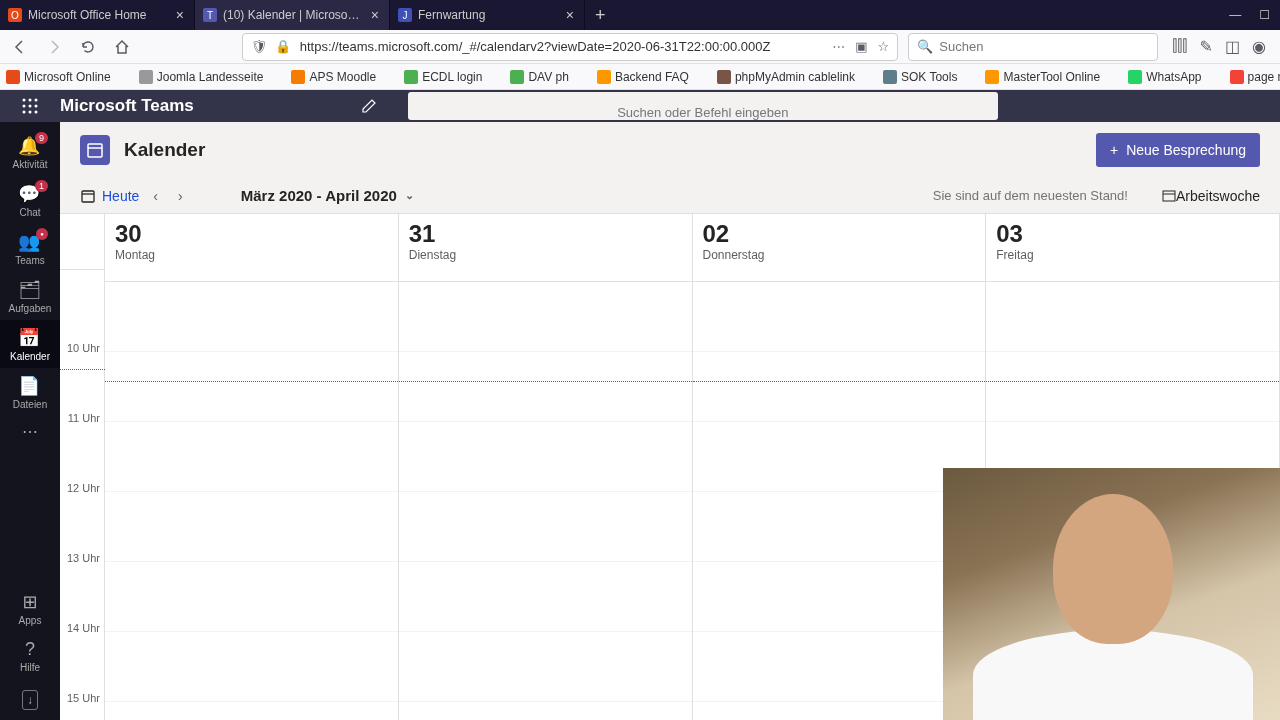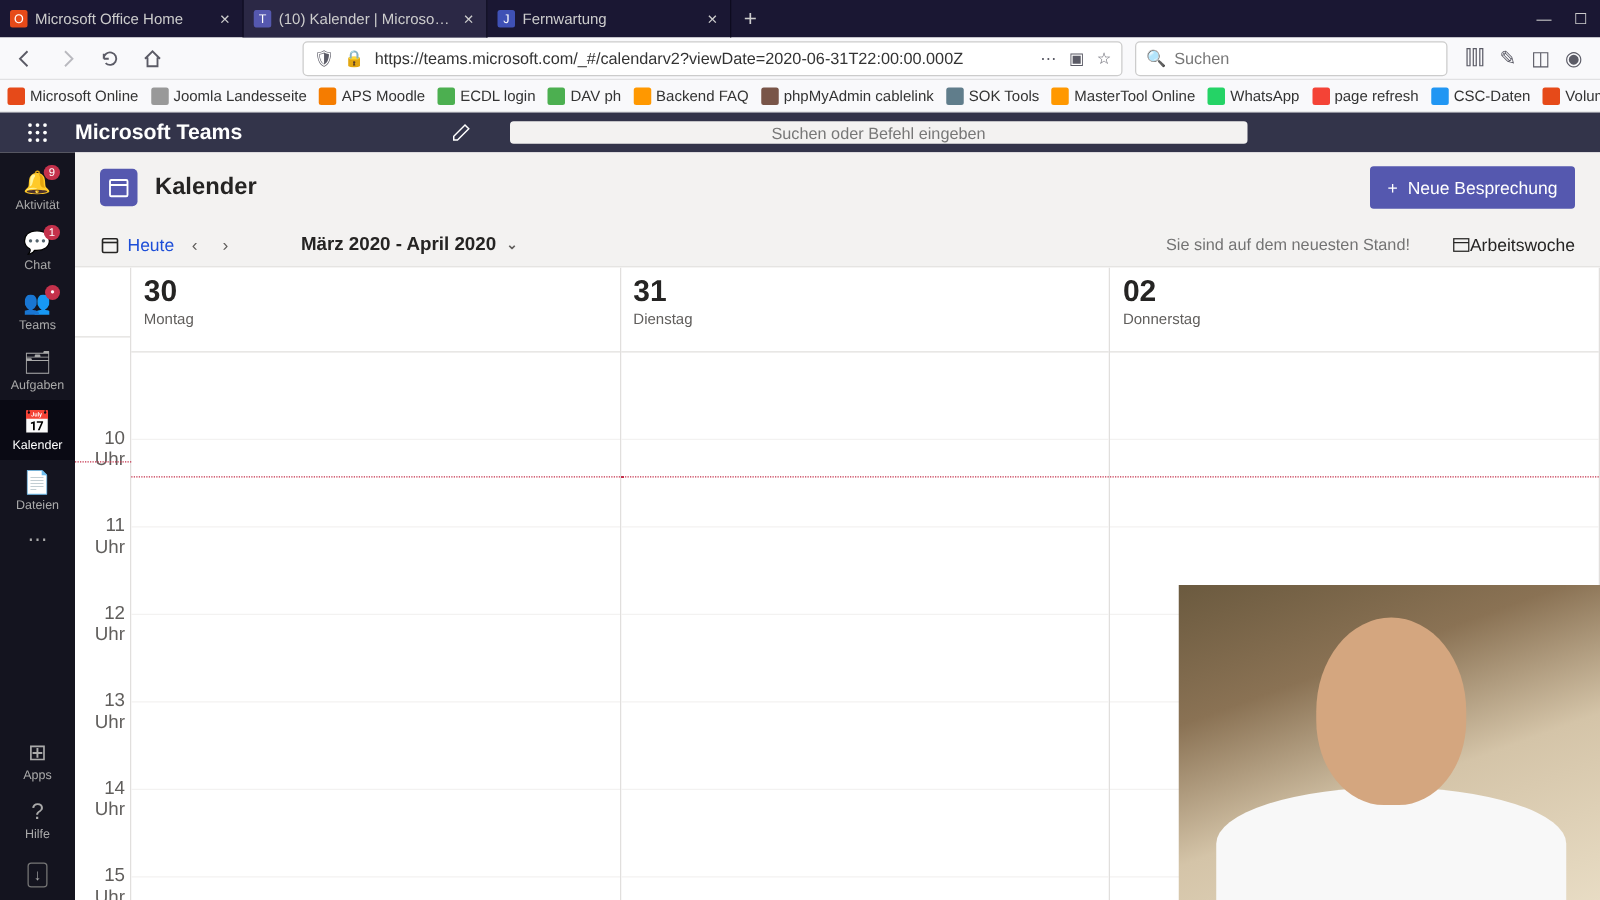--- a/index.html
+++ b/index.html
@@ -15,30 +15,30 @@
 .tab-add { color: #ccc; font-size: 18px; padding: 0 10px; cursor: pointer; }
 .win-controls { margin-left: auto; display: flex; gap: 18px; padding-right: 10px; color: #ccc; font-size: 12px; }
 
 .navbar { height: 34px; background: #f9f9fb; display: flex; align-items: center; padding: 0 6px; gap: 6px; border-bottom: 1px solid #e1e1e3; }
 .nav-btn { width: 28px; height: 28px; display: flex; align-items: center; justify-content: center; cursor: pointer; color: #5b5b66; border-radius: 4px; }
 .urlbar { flex: 1; height: 28px; background: #fff; border: 1px solid #ccc; border-radius: 4px; display: flex; align-items: center; padding: 0 8px; gap: 8px; font-size: 13px; color: #5b5b66; margin-left: 100px; margin-right: 4px; }
 .urlbar-actions { display: flex; gap: 10px; color: #5b5b66; }
 .searchbar { width: 250px; height: 28px; background: #fff; border: 1px solid #ccc; border-radius: 4px; display: flex; align-items: center; padding: 0 8px; gap: 6px; font-size: 13px; color: #777; }
 .toolbar-icons { display: flex; gap: 12px; padding: 0 8px; color: #5b5b66; }
 
-.bookbar { height: 26px; background: #f9f9fb; display: flex; align-items: center; padding: 0 6px; gap: 10px; font-size: 12px; color: #333; border-bottom: 1px solid #e1e1e3; overflow: hidden; }
+.bookbar { height: 26px; background: #f9f9fb; display: flex; align-items: center; padding: 0 6px; gap: 28px; font-size: 12px; color: #333; border-bottom: 1px solid #e1e1e3; overflow: hidden; }
 .bm { display: flex; align-items: center; gap: 4px; cursor: pointer; white-space: nowrap; }
 .bm-icon { width: 14px; height: 14px; border-radius: 2px; }
 
 
 .teams-header { height: 32px; background: #33344a; display: flex; align-items: center; color: #fff; }
 .waffle { width: 60px; display: flex; align-items: center; justify-content: center; font-size: 16px; cursor: pointer; }
 .app-title { font-size: 17px; font-weight: 600; flex: 0 0 auto; margin-right: 160px; }
 .compose { width: 30px; height: 24px; display: flex; align-items: center; justify-content: center; cursor: pointer; margin-right: 24px; }
-.teams-search { flex: 0 0 590px; height: 18px; background: #f3f2f1; border-radius: 3px; display: flex; align-items: center; justify-content: center; font-size: 13px; color: #777; }
+.teams-search { flex: 0 0 590px; height: 28px; background: #f3f2f1; border-radius: 3px; display: flex; align-items: flex-end; justify-content: center; font-size: 13px; color: #777; }
 
 
 .teams-body { display: flex; height: calc(720px - 30px - 34px - 26px - 32px); }
 .rail { width: 60px; background: #14141f; display: flex; flex-direction: column; align-items: center; padding-top: 6px; color: #aaa; }
 .rail-item { width: 60px; height: 48px; display: flex; flex-direction: column; align-items: center; justify-content: center; font-size: 10px; gap: 2px; position: relative; cursor: pointer; }
 .rail-item.active { background: #0a0a14; color: #fff; }
 .rail-item .ri { font-size: 18px; }
 .rail-badge { position: absolute; top: 4px; right: 12px; background: #c4314b; color: #fff; border-radius: 8px; font-size: 9px; padding: 0 4px; min-width: 12px; height: 12px; line-height: 12px; text-align: center; }
 .rail-more { margin-top: 6px; font-size: 16px; cursor: pointer; }
 .rail-bottom { margin-top: auto; width: 100%; }
@@ -62,21 +62,21 @@
 
 .cal-wrapper { flex: 1; overflow: hidden; background: #fff; display: flex; }
 .time-col { width: 45px; border-right: 1px solid #e1dfdd; }
 .day-cols { flex: 1; display: flex; position: relative; }
 .day { flex: 1; border-right: 1px solid #e1dfdd; position: relative; }
 .day-header { height: 68px; padding: 6px 10px; border-bottom: 1px solid #e1dfdd; }
 .day-num { font-size: 24px; font-weight: 600; color: #252423; }
 .day-name { font-size: 12px; color: #605e5c; }
 .day.today .day-num, .day.today .day-name { color: #5558af; }
 .time-header-spacer { height: 56px; border-bottom: 1px solid #e1dfdd; }
-.hour-label { height: 70px; font-size: 15px; color: #605e5c; padding: 2px 4px 0 0; text-align: right; }
+.hour-label { height: 70px; font-size: 11px; color: #605e5c; padding: 2px 4px 0 0; text-align: right; }
 .hour-row { height: 70px; border-bottom: 1px solid #f3f2f1; }
 .day-slots { position: relative; }
 .now-line { position: absolute; left: 0; right: 0; height: 0; border-top: 1px dotted #c4314b; z-index: 2; }
 .now-line.within { border-top-style: solid; }
 .now-dot { position: absolute; width: 8px; height: 8px; background: #c4314b; border-radius: 50%; top: -4px; }
 .event { position: absolute; left: 2px; right: 18px; background: #d4d6ed; border-left: 4px solid #5558af; padding: 2px 6px; font-size: 12px; overflow: hidden; z-index: 3; cursor: pointer; }
 .event .e-title { color: #252423; }
 .event .e-sub { color: #605e5c; font-size: 11px; }
 
 
@@ -378,20 +378,36 @@
               <div class="hour-row"></div>
               <div class="hour-row"></div>
               <div class="hour-row"></div>
               <div class="hour-row"></div>
               <div class="hour-row"></div>
               <div class="hour-row"></div>
               <div class="hour-row"></div>
               <div class="now-line" style="top: 99px;"></div>
             </div>
           </div>
+          <div class="day">
+            <div class="day-header">
+    <div class="day-num">03</div>
+    <div class="day-name">Freitag</div>
+  </div>
+            <div class="day-slots">
+              <div class="hour-row"></div>
+              <div class="hour-row"></div>
+              <div class="hour-row"></div>
+              <div class="hour-row"></div>
+              <div class="hour-row"></div>
+              <div class="hour-row"></div>
+              <div class="hour-row"></div>
+              <div class="now-line" style="top: 99px;"></div>
+            </div>
+          </div>
         </div>
     </div>
 
     <div class="webcam">
       <div class="webcam-shirt"></div>
       <div class="webcam-face"></div>
     </div>
   </div>
 </div>
 

